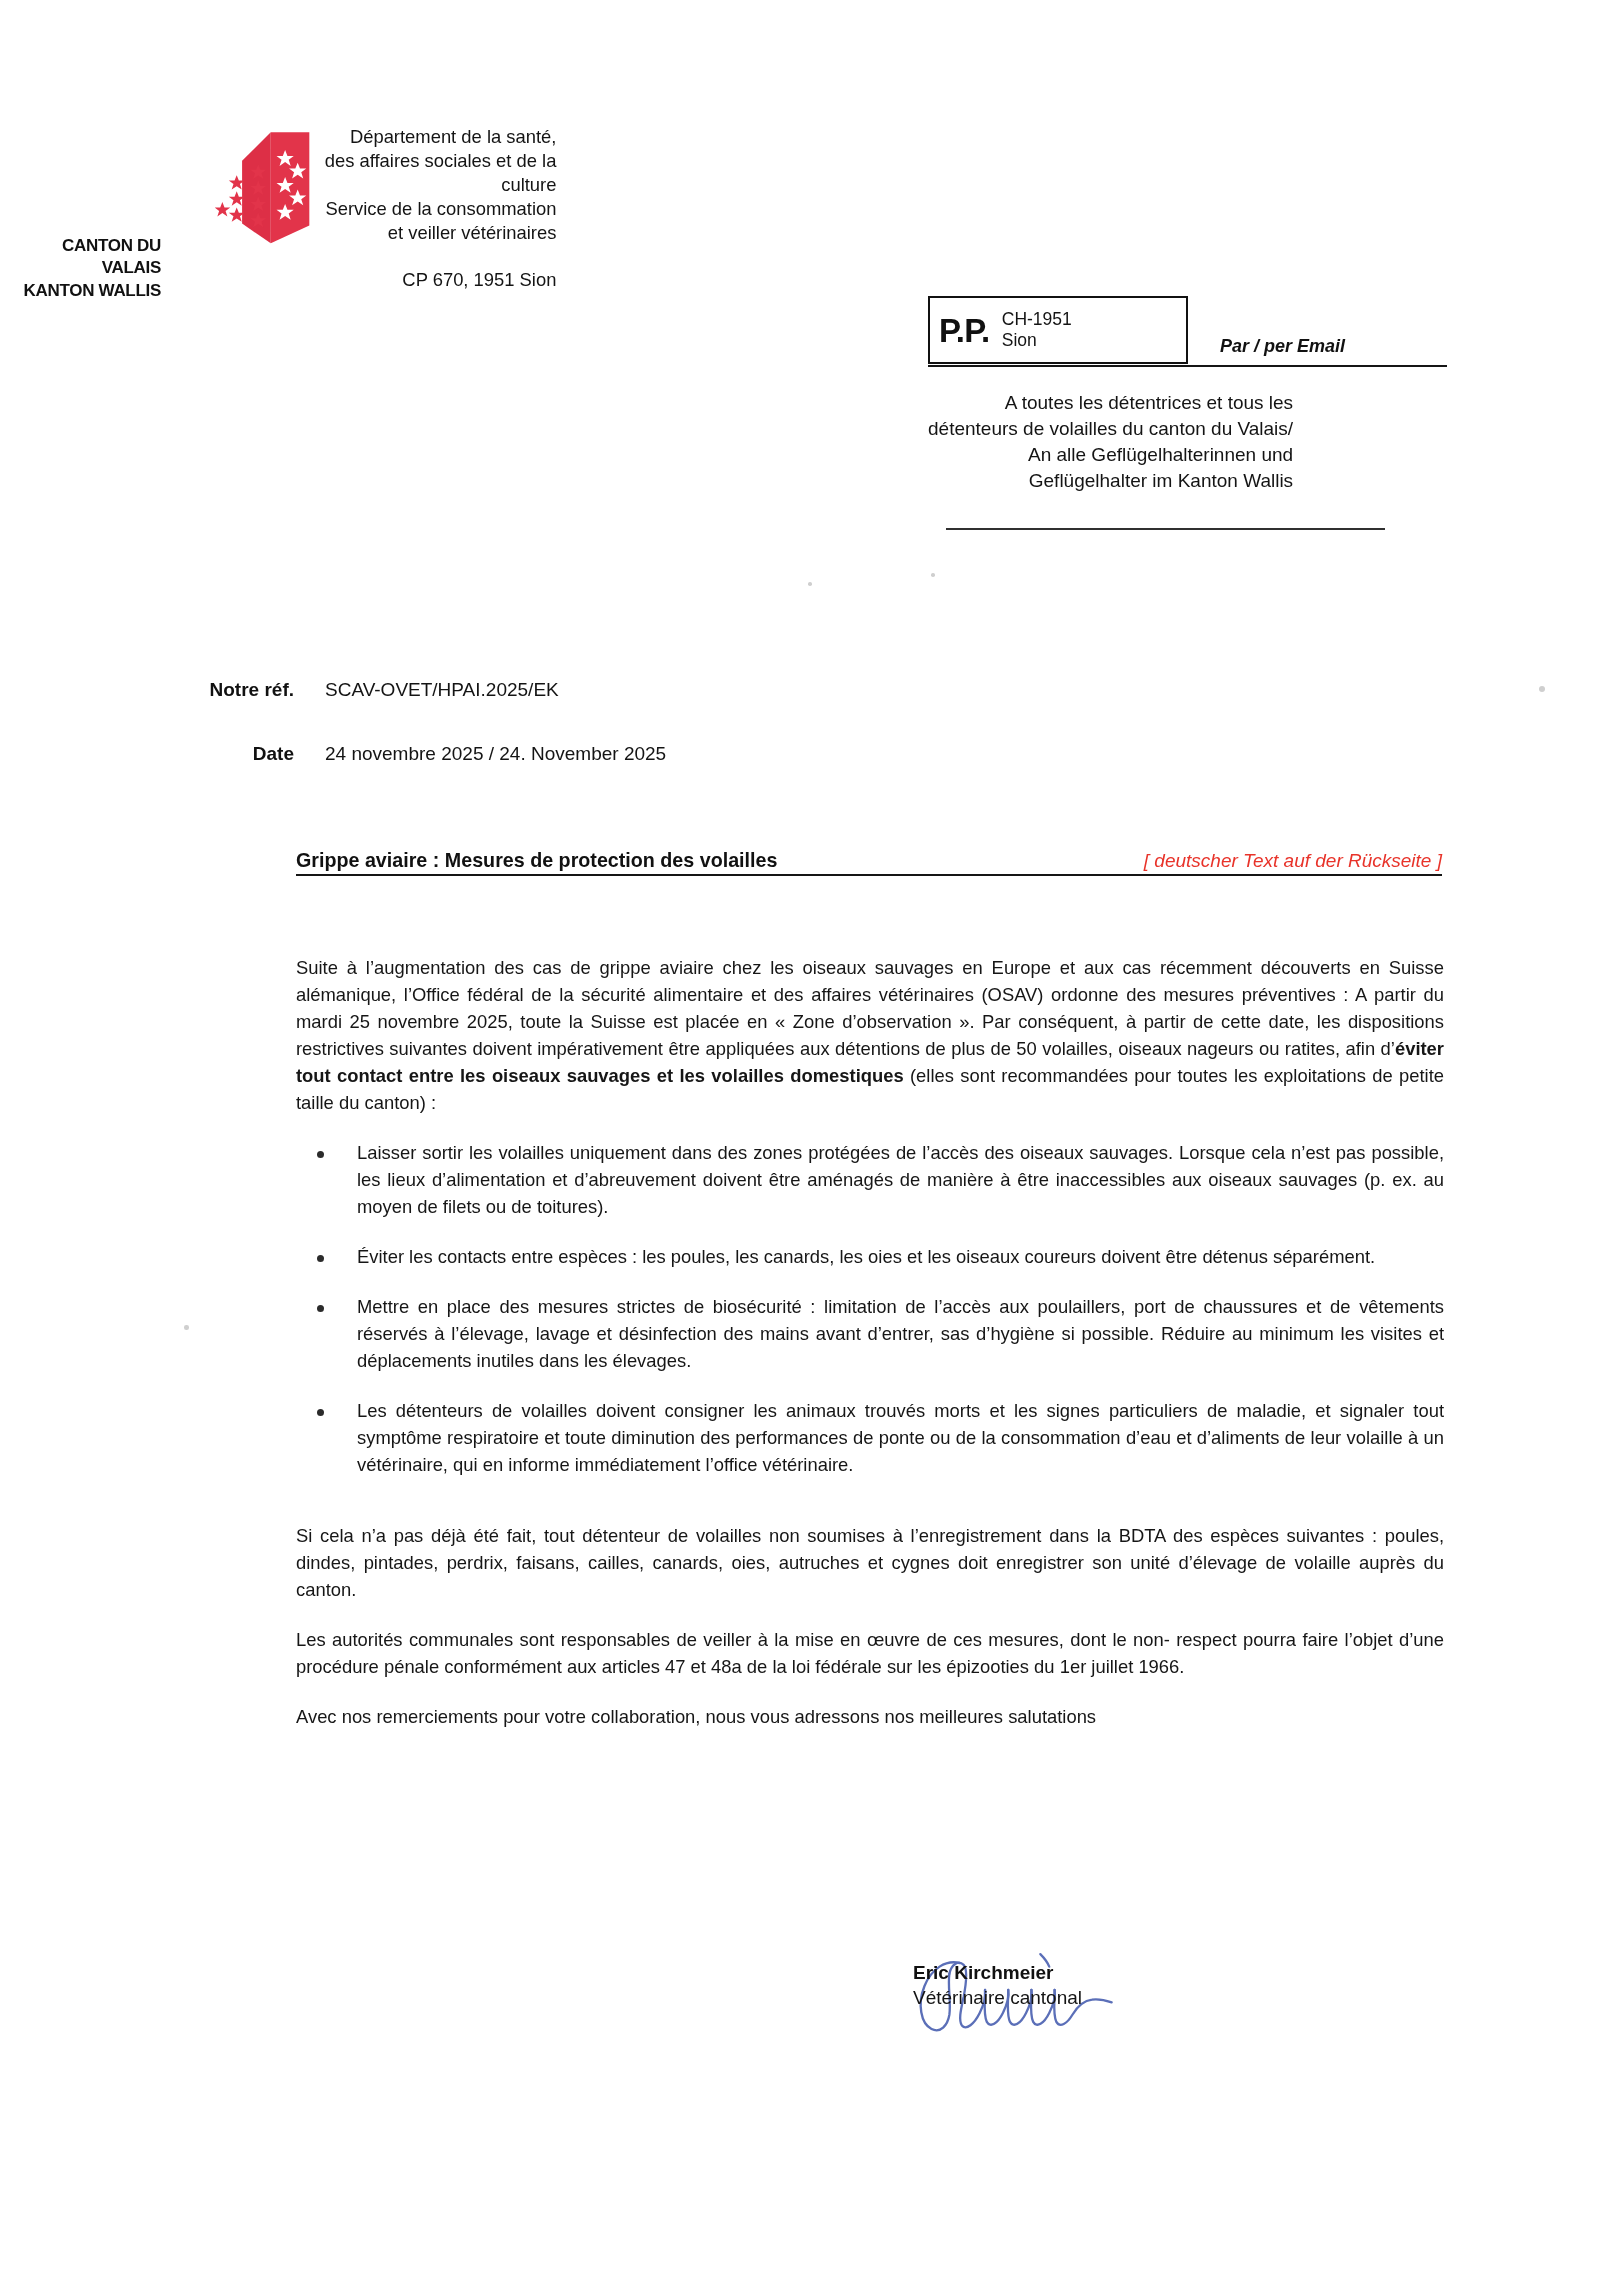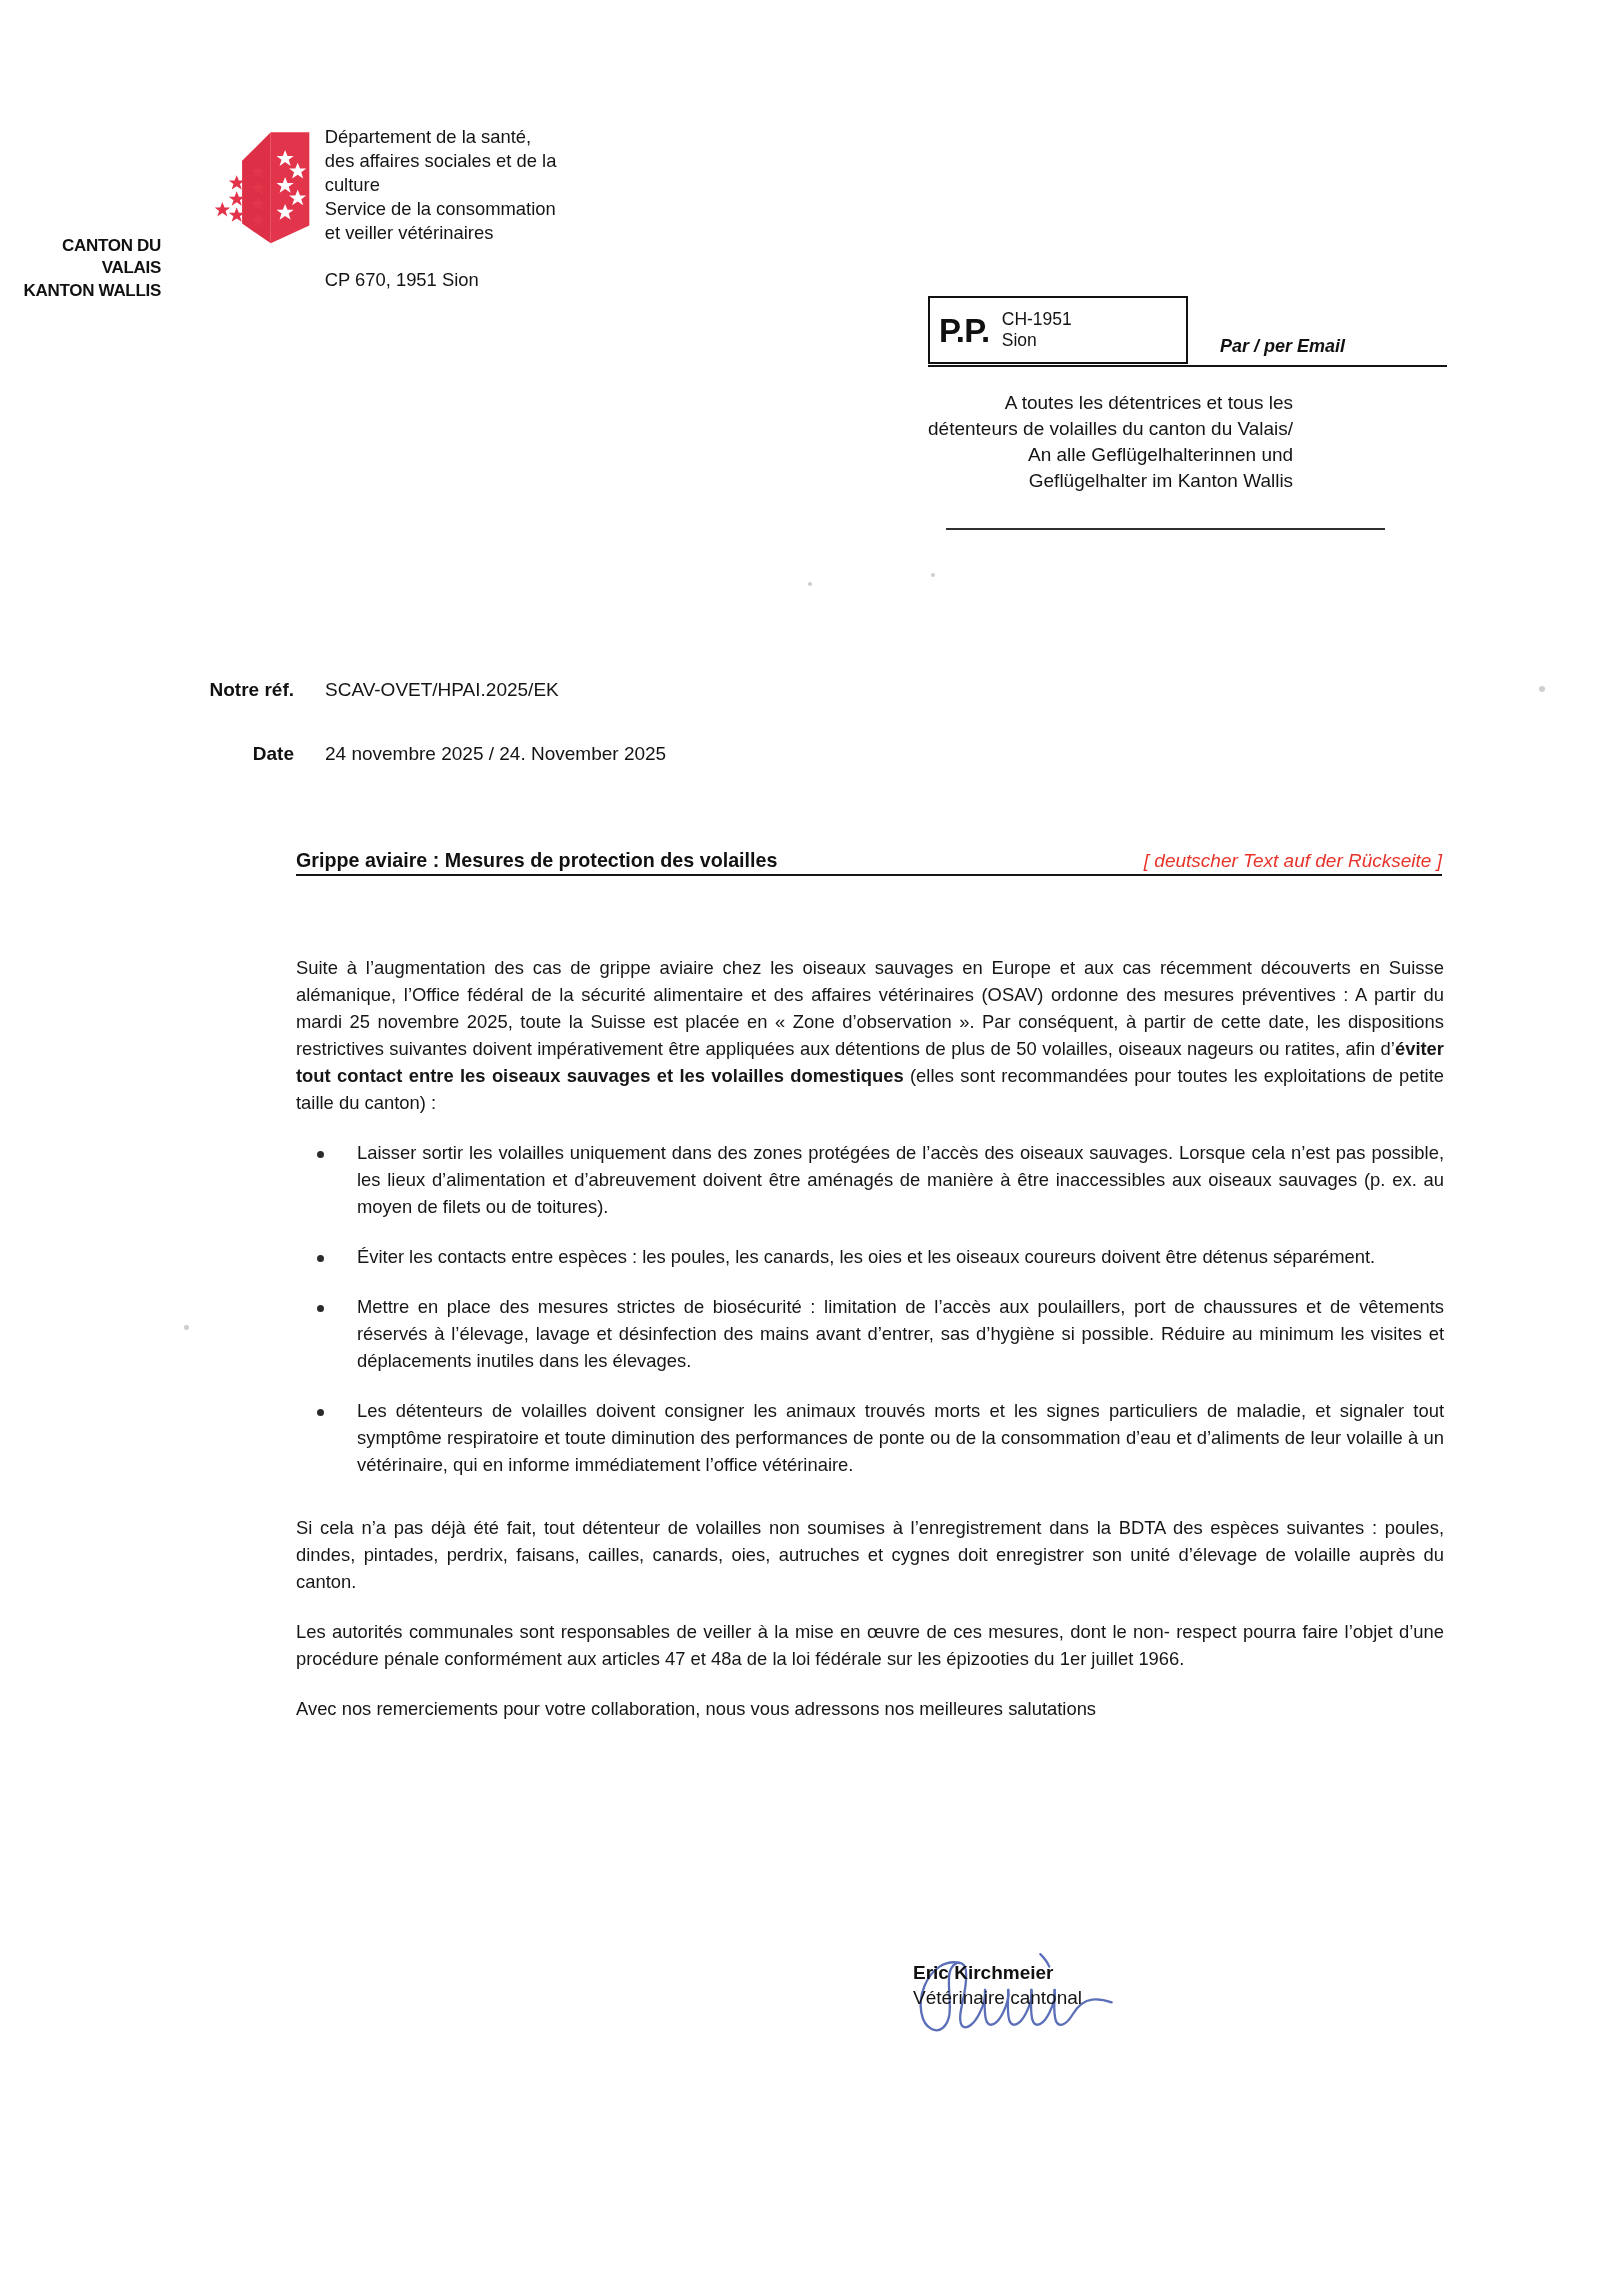--- a/index.html
+++ b/index.html
@@ -22,20 +22,21 @@
   }
 
   
   .letterhead {
     position: absolute;
     left: 215px;
     top: 125px;
     width: 681px;
     display: flex;
     align-items: flex-start;
+    text-align: right;
   }
   .arms-wrap {
     position: relative;
     width: 99px;
     flex: 0 0 99px;
     height: 130px;
   }
   .arms-svg { display: block; }
   .dept-lines {
     margin-left: 10.7px;
@@ -186,21 +187,21 @@
     color: #161616;
   }
   .salutation { margin-bottom: 30px; }
   p.just {
     margin: 0 0 23px 0;
     text-align: justify;
   }
   p.last { margin-bottom: 0; }
   ul.measures {
     list-style: none;
-    margin: 0 0 23px 0;
+    margin: 0 0 31px 0;
     padding: 0;
   }
   ul.measures li {
     position: relative;
     padding-left: 61px;
     margin-bottom: 23px;
     text-align: justify;
   }
   ul.measures li:last-child { margin-bottom: 0; }
   ul.measures li::before {

